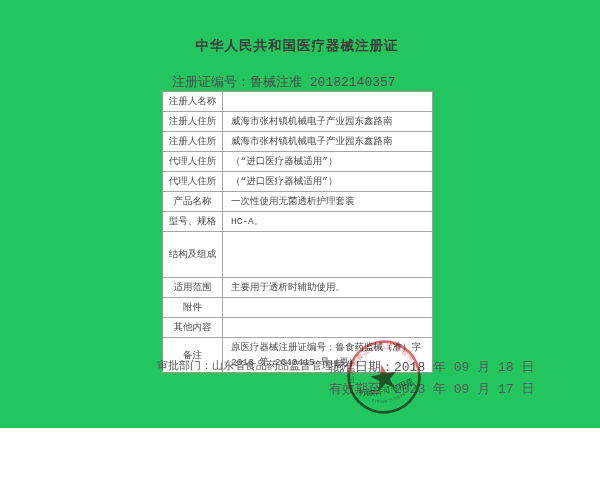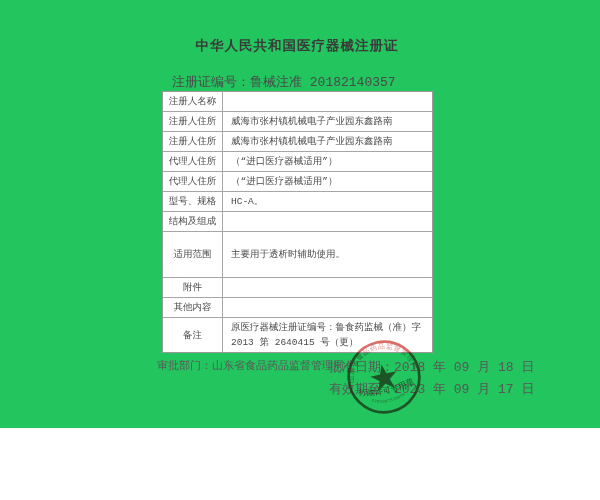--- a/index.html
+++ b/index.html
@@ -59,20 +59,24 @@
       </div>
       <div class="row">
         <div class="cell label">代理人住所</div>
         <div class="cell value">（“进口医疗器械适用”）</div>
       </div>
       <div class="row">
         <div class="cell label">代理人住所</div>
         <div class="cell value">（“进口医疗器械适用”）</div>
       </div>
       <div class="row">
+        <div class="cell label">产品名称</div>
+        <div class="cell value">一次性使用无菌透析护理套装</div>
+      </div>
+      <div class="row">
         <div class="cell label">型号、规格</div>
         <div class="cell value">HC-A。</div>
       </div>
       <div class="row">
         <div class="cell label">结构及组成</div>
       </div>
       <div class="row">
         <div class="cell label">适用范围</div>
         <div class="cell value">主要用于透析时辅助使用。</div>
       </div>

